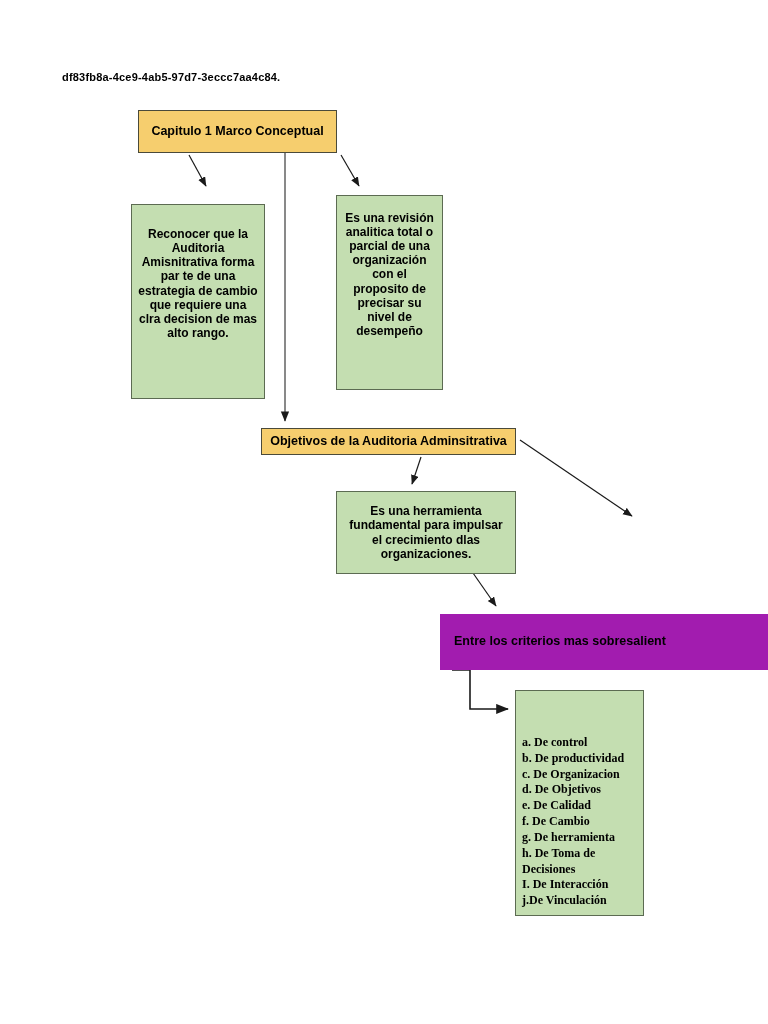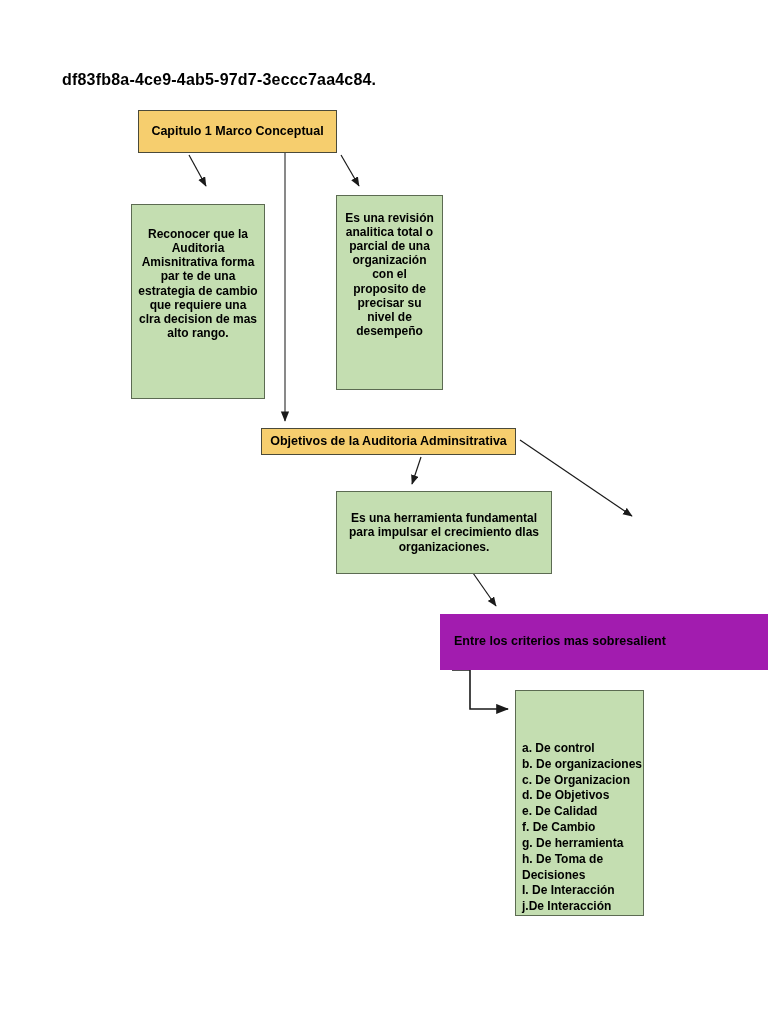--- a/index.html
+++ b/index.html
@@ -23,21 +23,21 @@
     left: 0;
     top: 0;
     width: 768px;
     height: 1024px;
     pointer-events: none;
   }
   .doc-title {
     position: absolute;
     left: 62px;
     top: 71px;
-    font-size: 16px;
+    font-size: 11px;
     font-weight: bold;
     color: #000000;
     letter-spacing: 0.2px;
     white-space: nowrap;
   }
   .node {
     position: absolute;
     box-sizing: border-box;
     display: flex;
     align-items: center;
@@ -66,25 +66,25 @@
   .node-inner {
     padding: 0 6px;
     width: 100%;
   }
 
   
   #node-capitulo   { left: 138px; top: 110px;  width: 199px; height: 43px; }
   #node-reconocer  { left: 131px; top: 204px;  width: 134px; height: 195px; }
   #node-revision   { left: 336px; top: 195px;  width: 107px; height: 195px; }
   #node-objetivos  { left: 261px; top: 428px;  width: 255px; height: 27px; }
-  #node-herramienta{ left: 336px; top: 491px;  width: 216px; height: 83px; }
+  #node-herramienta{ left: 336px; top: 491px;  width: 180px; height: 83px; }
   #node-criterios  { left: 440px; top: 614px;  width: 328px; height: 56px;
                      justify-content: flex-start; }
   #node-lista      { left: 515px; top: 690px;  width: 129px; height: 226px;
-                     align-items: flex-end; justify-content: flex-start; }
+                     align-items: center; justify-content: flex-start; font-family: Liberation Serif, serif; }
 
   #node-reconocer .node-inner,
   #node-revision .node-inner { margin-bottom: 36px; }
 
   .criterios-text {
     padding: 0 0 0 14px;
     width: 100%;
     text-align: left;
     line-height: 1.38;
   }
@@ -154,26 +154,26 @@
 
   <div class="node node-blue" id="node-criterios">
     <div class="criterios-text">
       <span>Entre los criterios mas sobresalient</span>
     </div>
   </div>
 
   <div class="node node-green" id="node-lista">
     <div class="lista-inner" id="lista-items">
         <span class="lista-item">a. De control</span>
-        <span class="lista-item">b. De organizaciones</span>
+        <span class="lista-item">b. De productividad</span>
         <span class="lista-item">c. De Organizacion</span>
         <span class="lista-item">d. De Objetivos</span>
         <span class="lista-item">e. De Calidad</span>
         <span class="lista-item">f. De Cambio</span>
         <span class="lista-item">g. De herramienta</span>
         <span class="lista-item">h. De Toma de</span>
         <span class="lista-item">Decisiones</span>
         <span class="lista-item">I. De Interacción</span>
-        <span class="lista-item">j.De Interacción</span>
+        <span class="lista-item">j.De Vinculación</span>
       </div>
   </div>
 
 </div>
 
 </body></html>

